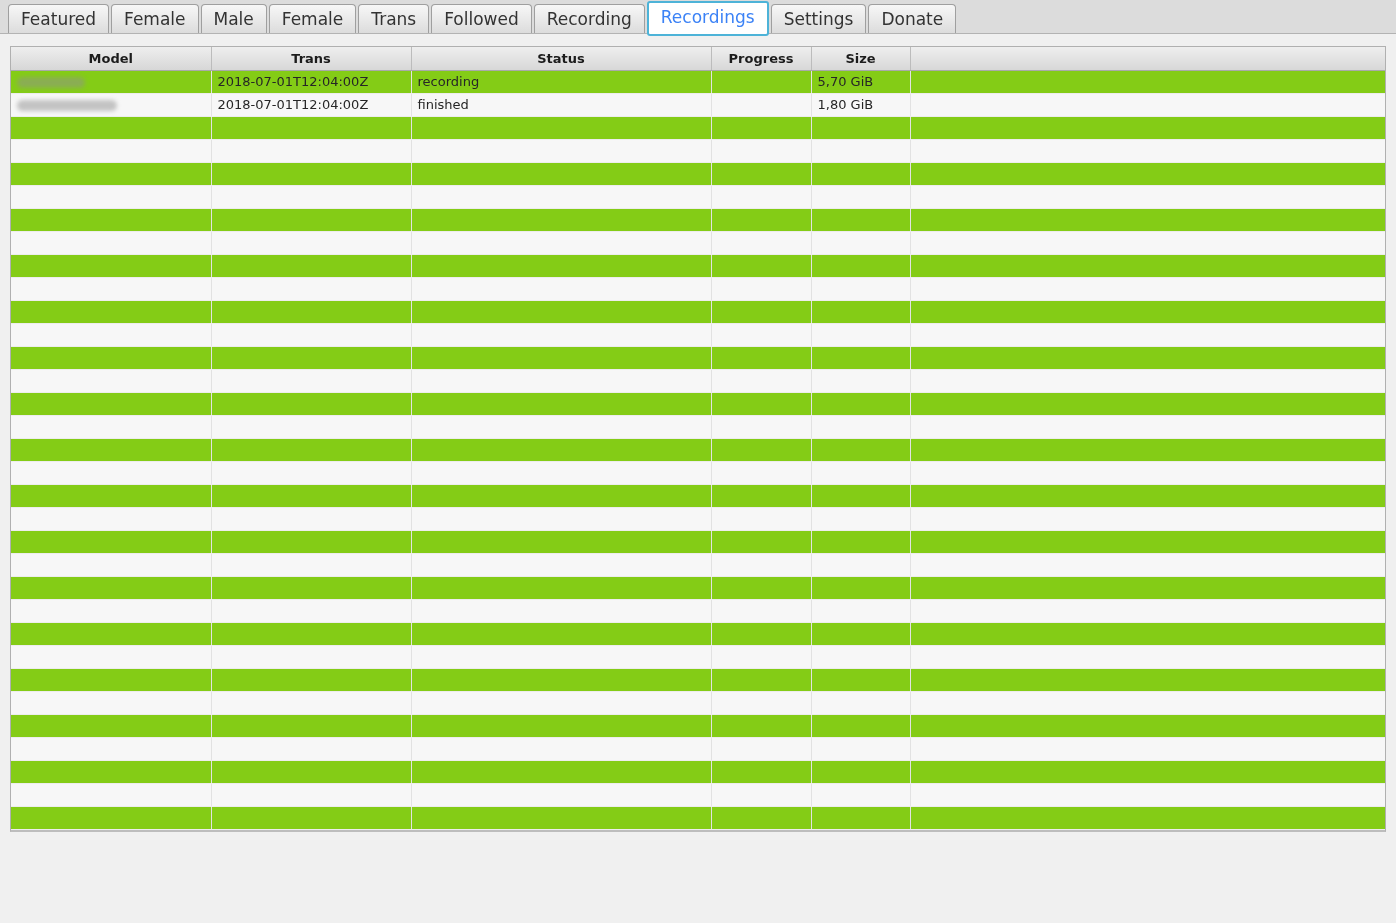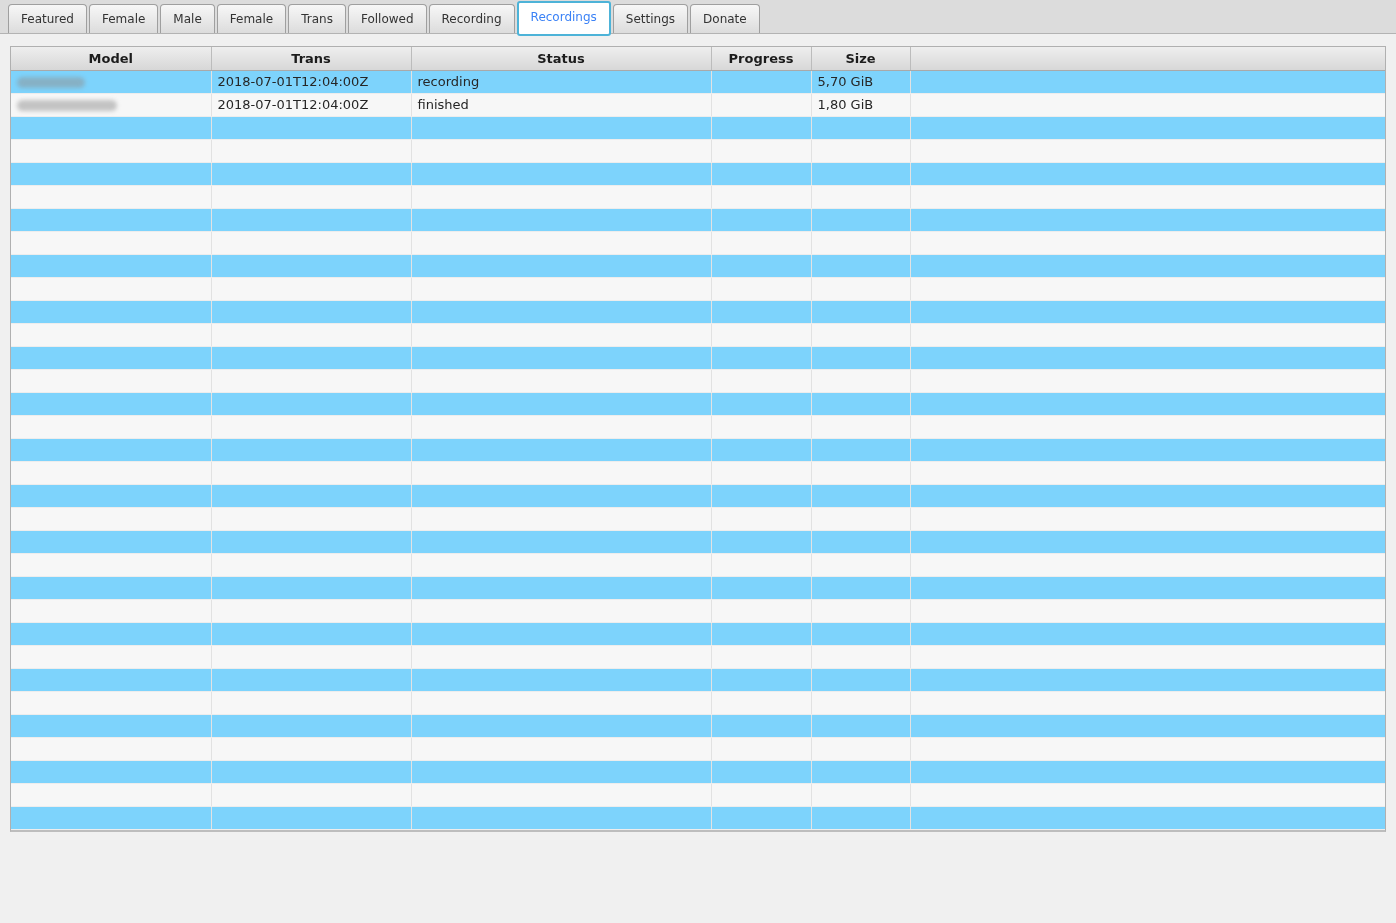--- a/index.html
+++ b/index.html
@@ -20,21 +20,21 @@
     display: flex;
     align-items: flex-end;
     padding-left: 8px;
     position: relative;
   }
   .tab {
     margin-right: 2px;
     padding: 0 12px;
     height: 28px;
     line-height: 28px;
-    font-size: 12px;
+    font-size: 17px;
     color: #333333;
     background: linear-gradient(#f7f7f7, #dcdcdc);
     border: 1px solid #9f9f9f;
     border-bottom: none;
     border-radius: 4px 4px 0 0;
     white-space: nowrap;
     cursor: default;
   }
   .tab.active {
     background: #ffffff;
@@ -49,21 +49,21 @@
   }
 
   
   .content {
     padding: 12px 10px 0 10px;
   }
   .grid {
     width: 1376px;
     border: 1px solid #b0b0b0;
     border-bottom: 2px solid #bdbdbd;
-    background: #7dd3fc;
+    background: #84cc16;
     box-sizing: border-box;
     overflow: hidden;
   }
   table {
     border-collapse: collapse;
     table-layout: fixed;
     width: 100%;
   }
   col.c-model    { width: 200px; }
   col.c-date     { width: 200px; }

